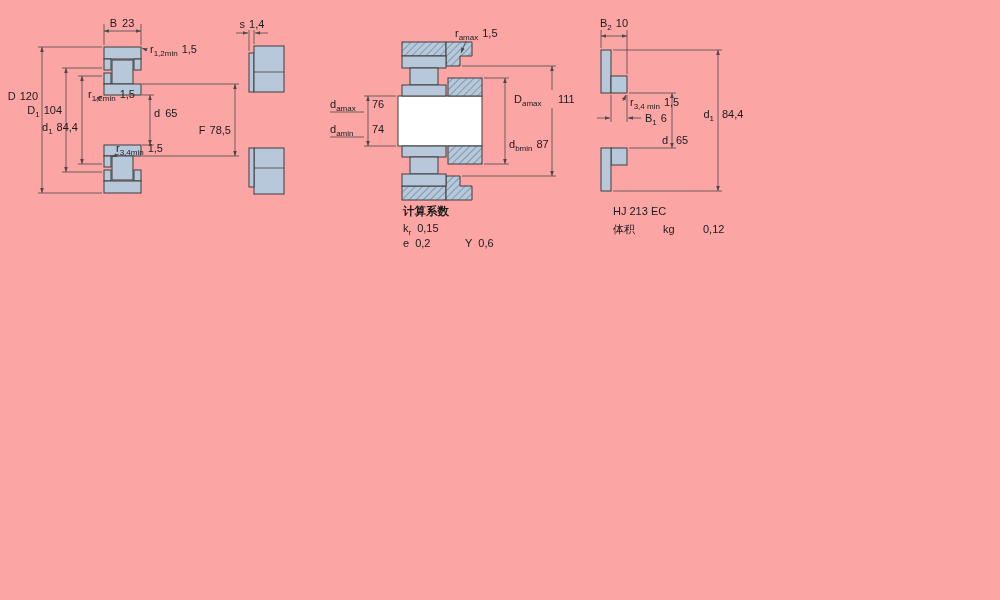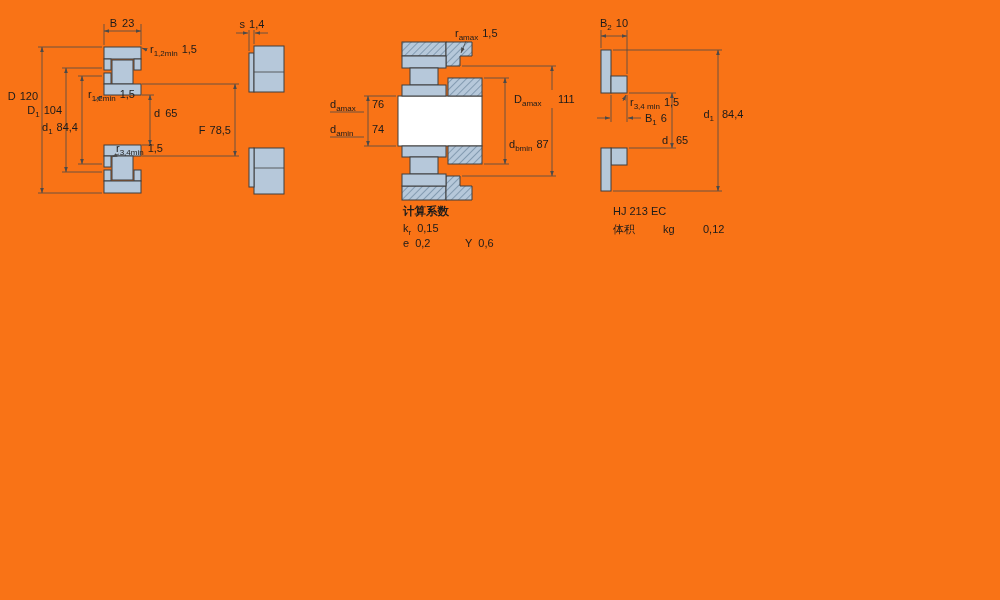--- a/index.html
+++ b/index.html
@@ -1,16 +1,16 @@
 <!DOCTYPE html>
 <html><head>
 <meta charset="utf-8">
 <style>
   html,body{margin:0;padding:0;background:#ffffff;}
-  .canvas{position:relative;width:1000px;height:600px;background:#f97316;font-family:"Liberation Sans",sans-serif;overflow:hidden;}
+  .canvas{position:relative;width:1000px;height:600px;background:#fca5a5;font-family:"Liberation Sans",sans-serif;overflow:hidden;}
   .part{stroke:#3f3f3f;stroke-width:1;}
   .parth{fill:url(#hatch);stroke:#3f3f3f;stroke-width:1;}
   .shaft{fill:#ffffff;stroke:#3f3f3f;stroke-width:1;}
   .dl{stroke:#4a4a4a;stroke-width:0.8;fill:none;}
   .il{stroke:#3f3f3f;stroke-width:0.8;}
   .lbl{font-family:"Liberation Sans",sans-serif;font-size:11px;fill:#1b1b1b;}
   .sub{font-size:8px;}
   .hd{font-weight:bold;font-size:11.5px;}
 </style>
 </head>

